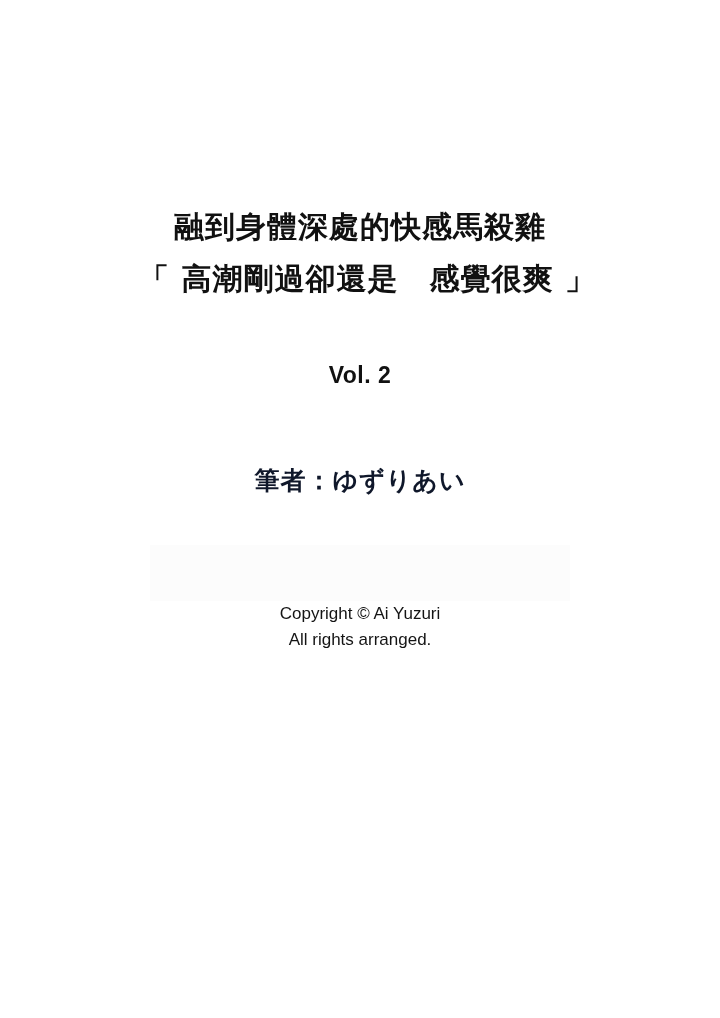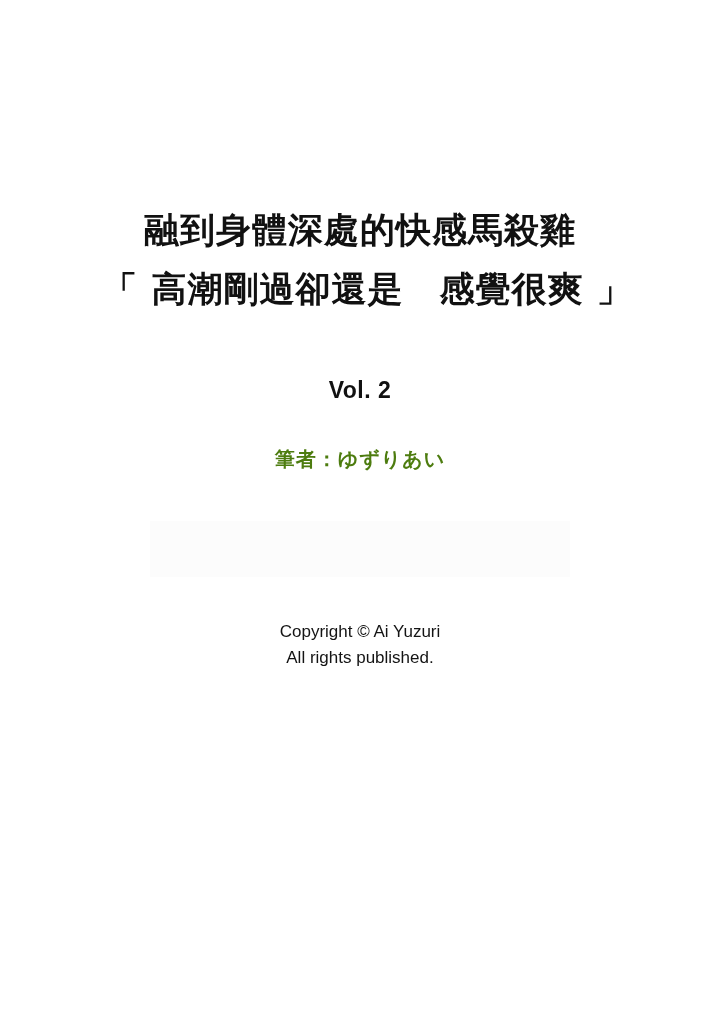--- a/index.html
+++ b/index.html
@@ -24,55 +24,54 @@
     align-items: center;
   }
   .title-block {
     margin-top: 205px;
     width: 100%;
     text-align: center;
   }
   .title-line {
     font-family: "DejaVu Sans", "Liberation Sans", sans-serif;
     font-weight: 700;
-    font-size: 35px;
+    font-size: 30px;
     letter-spacing: 1px;
     line-height: 1.45;
     color: #111111;
     white-space: pre;
   }
   .title-line-2 {
     margin-top: 8px;
     padding-left: 15px;
   }
   .volume {
     margin-top: 62px;
     font-family: "Liberation Sans", sans-serif;
     font-weight: 700;
     font-size: 23px;
     color: #111111;
     letter-spacing: 0.5px;
   }
   .author {
-    margin-top: 42px;
+    margin-top: 75px;
     font-family: "DejaVu Sans", "Liberation Sans", sans-serif;
     font-weight: 700;
-    font-size: 20px;
-    color: #4d7c0f;
+    font-size: 25px;
+    color: #0f172a;
     letter-spacing: 1px;
     white-space: pre;
   }
   .spacer-band {
     margin-top: 48px;
     width: 420px;
     height: 56px;
     background: #fcfcfc;
   }
   .copyright {
-    margin-top: 42px;
     width: 100%;
     text-align: center;
   }
   .copyright-line {
     font-family: "Liberation Sans", sans-serif;
     font-size: 17px;
     line-height: 1.55;
     color: #141414;
   }
 </style>
@@ -87,16 +86,16 @@
   </div>
 
   <div class="volume">Vol. 2</div>
 
   <div class="author">筆者：ゆずりあい</div>
 
   <div class="spacer-band"></div>
 
   <div class="copyright">
     <div class="copyright-line">Copyright © Ai Yuzuri</div>
-    <div class="copyright-line">All rights published.</div>
+    <div class="copyright-line">All rights arranged.</div>
   </div>
 
 </div>
 
 </body></html>

